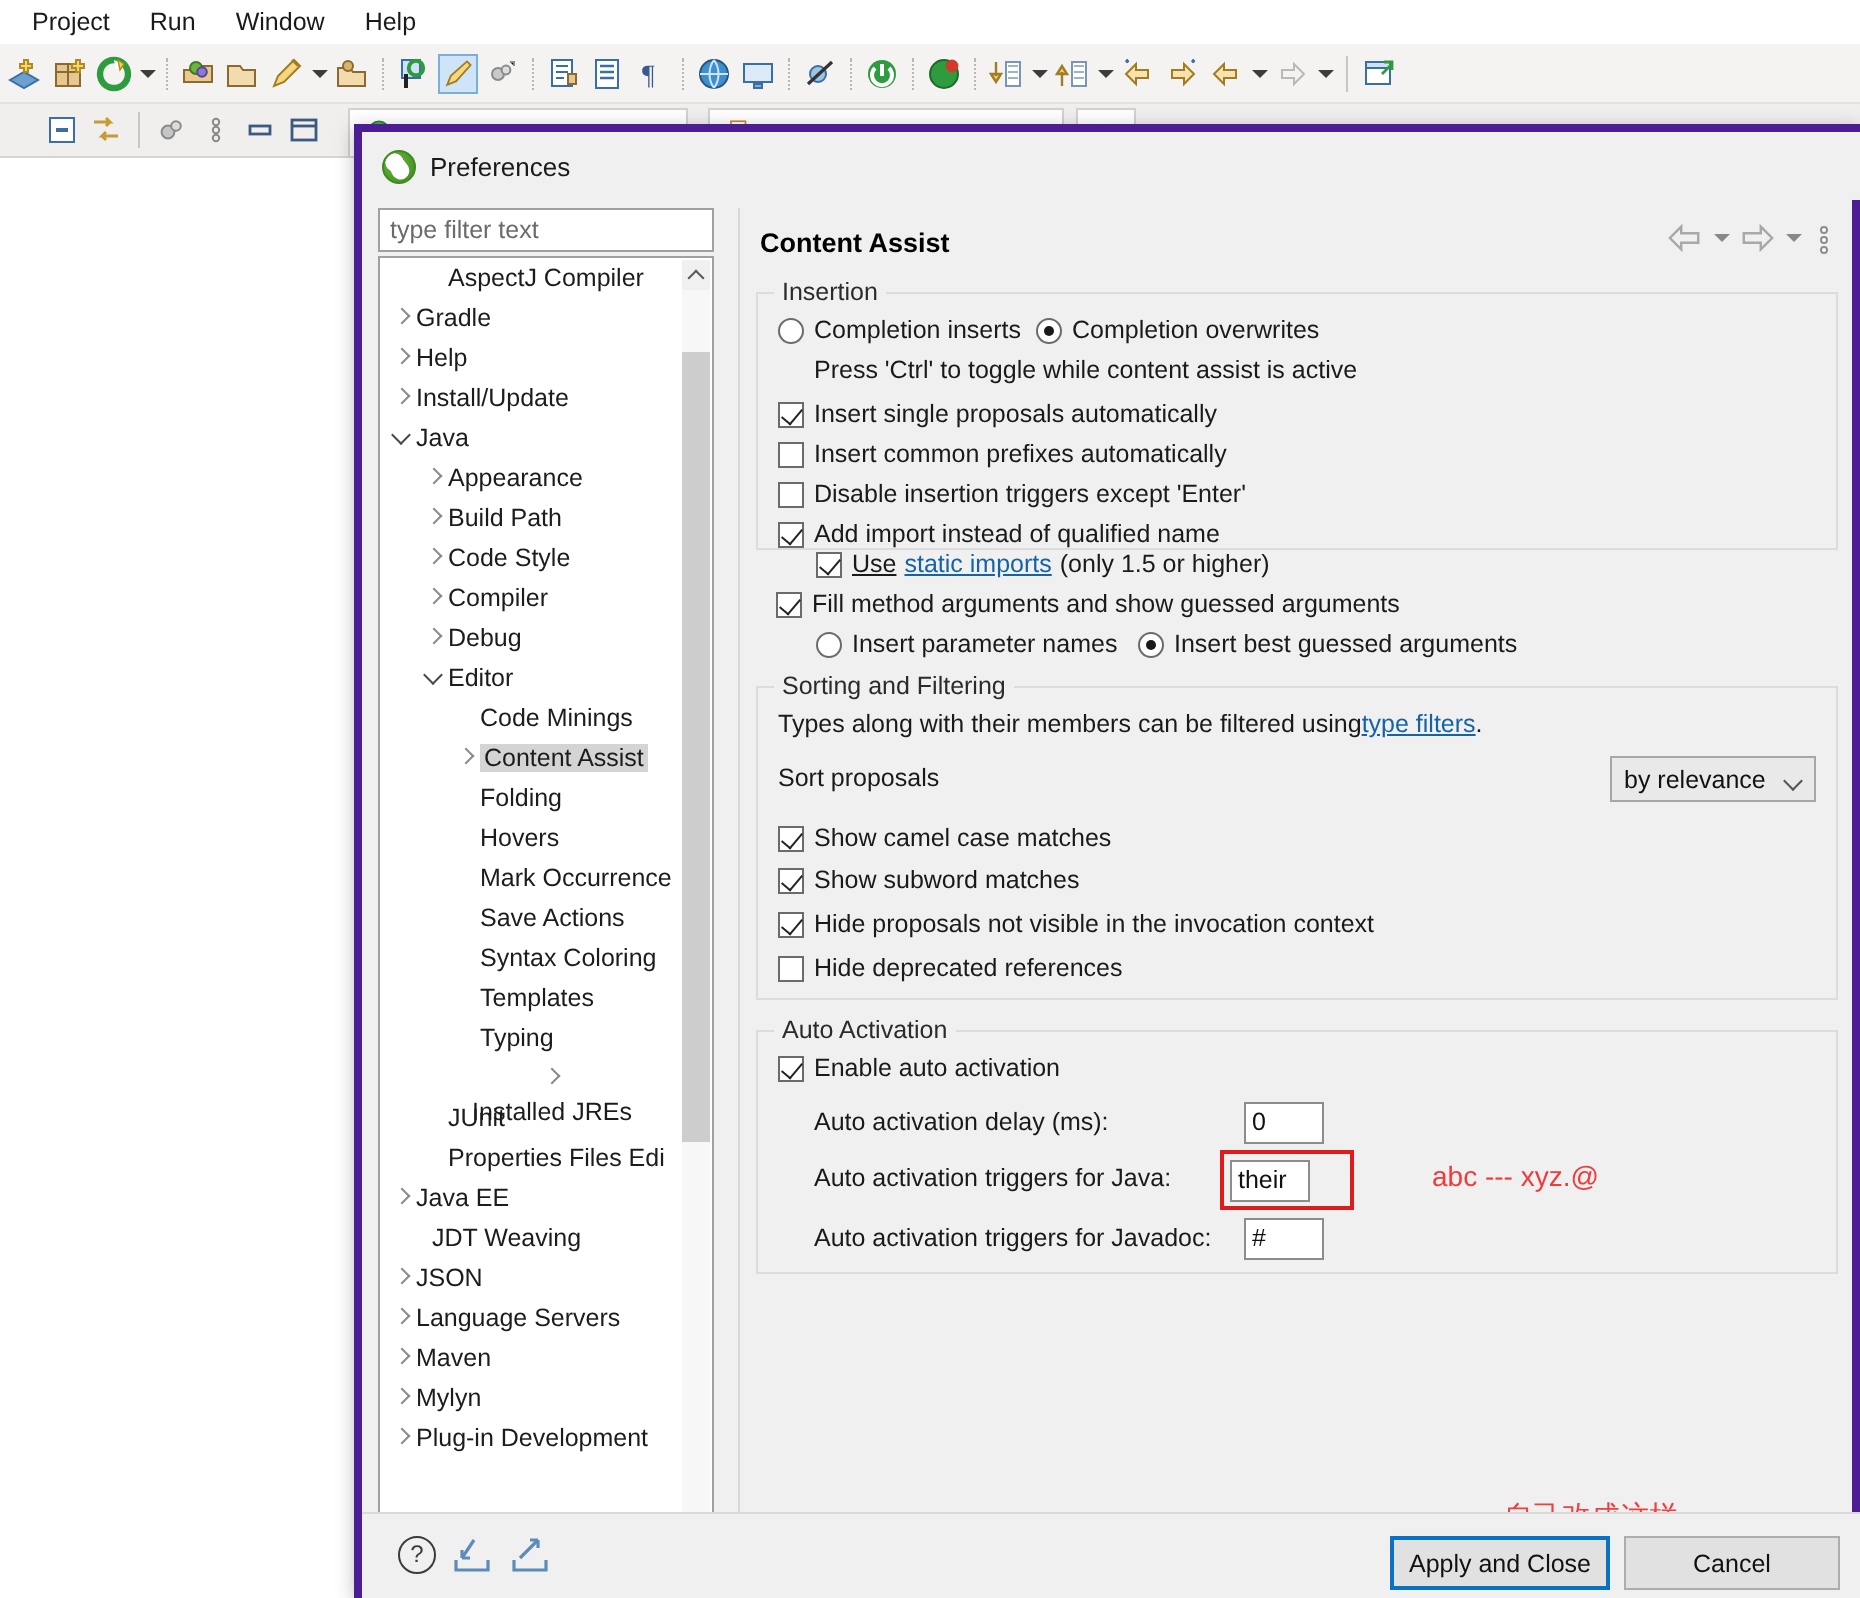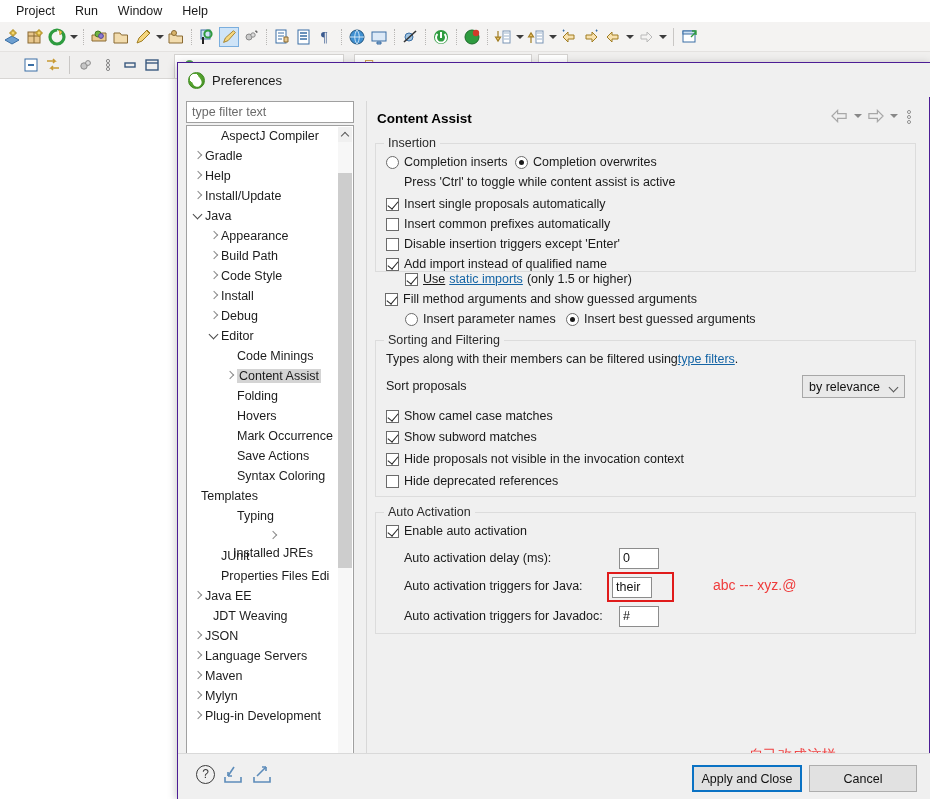--- a/index.html
+++ b/index.html
@@ -58,21 +58,21 @@
   .tbarrow { width: 11px; height: 20px; position: relative; flex: none; }
   .tbarrow::after {
     content: ""; position: absolute; left: 2px; top: 8px;
     border-left: 4px solid transparent; border-right: 4px solid transparent;
     border-top: 4px solid #3c3c3c;
   }
 
   
   .dialog {
     position: absolute; left: 177px; top: 62px; width: 753px; height: 737px;
-    background: #f0f0f0; border: 1px solid #4c1d95;
+    background: #f0f0f0; border: 4px solid #4c1d95;
     box-shadow: 0 2px 9px rgba(0,0,0,0.25);
   }
   .dlg-title {
     position: absolute; left: 0; top: 0; width: 753px; height: 34px;
     background: #f0f0f0; display: flex; align-items: center; padding-left: 10px; gap: 7px;
   }
   .dlg-title-text { font-size: 13px; color: #1a1a1a; }
   .eclipse-logo {
     width: 17px; height: 17px; border-radius: 50%;
     background: radial-gradient(circle at 35% 35%, #ffffff 0%, #ffffff 32%, #5aa832 34%, #3f8a22 100%);
@@ -546,21 +546,21 @@
           <div class="tnode" style="padding-left: 20px;">
             <span class="twist collapsed"></span>
             <span class="tlabel">Build Path</span>
           </div>
           <div class="tnode" style="padding-left: 20px;">
             <span class="twist collapsed"></span>
             <span class="tlabel">Code Style</span>
           </div>
           <div class="tnode" style="padding-left: 20px;">
             <span class="twist collapsed"></span>
-            <span class="tlabel">Install</span>
+            <span class="tlabel">Compiler</span>
           </div>
           <div class="tnode" style="padding-left: 20px;">
             <span class="twist collapsed"></span>
             <span class="tlabel">Debug</span>
           </div>
           <div class="tnode" style="padding-left: 20px;">
             <span class="twist expanded"></span>
             <span class="tlabel">Editor</span>
           </div>
           <div class="tnode" style="padding-left: 36px;">
@@ -584,21 +584,21 @@
             <span class="tlabel">Mark Occurrence</span>
           </div>
           <div class="tnode" style="padding-left: 36px;">
             <span class="twist "></span>
             <span class="tlabel">Save Actions</span>
           </div>
           <div class="tnode" style="padding-left: 36px;">
             <span class="twist "></span>
             <span class="tlabel">Syntax Coloring</span>
           </div>
-          <div class="tnode" style="">
+          <div class="tnode" style="padding-left: 36px;">
             <span class="twist "></span>
             <span class="tlabel">Templates</span>
           </div>
           <div class="tnode" style="padding-left: 36px;">
             <span class="twist "></span>
             <span class="tlabel">Typing</span>
           </div>
           <div class="tnode" style="padding-left: 20px; flex-direction: column;">
             <span class="twist collapsed"></span>
             <span class="tlabel">Installed JREs</span>

